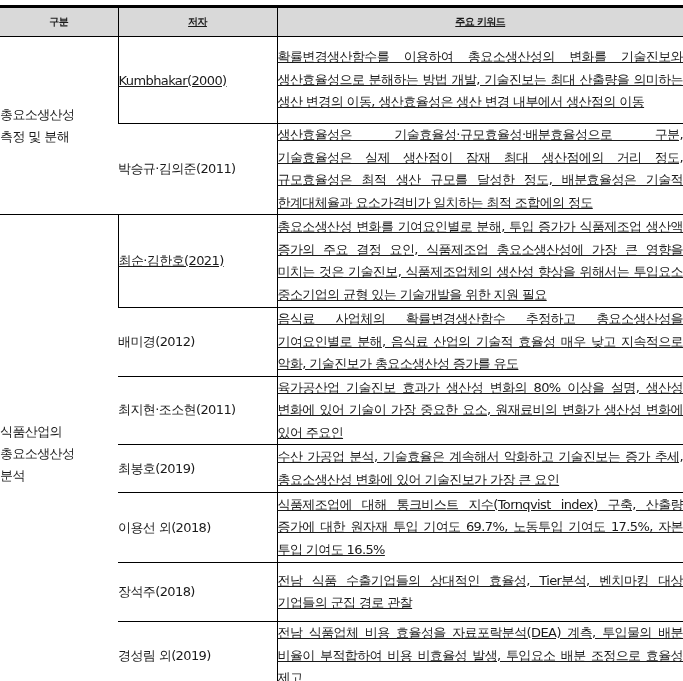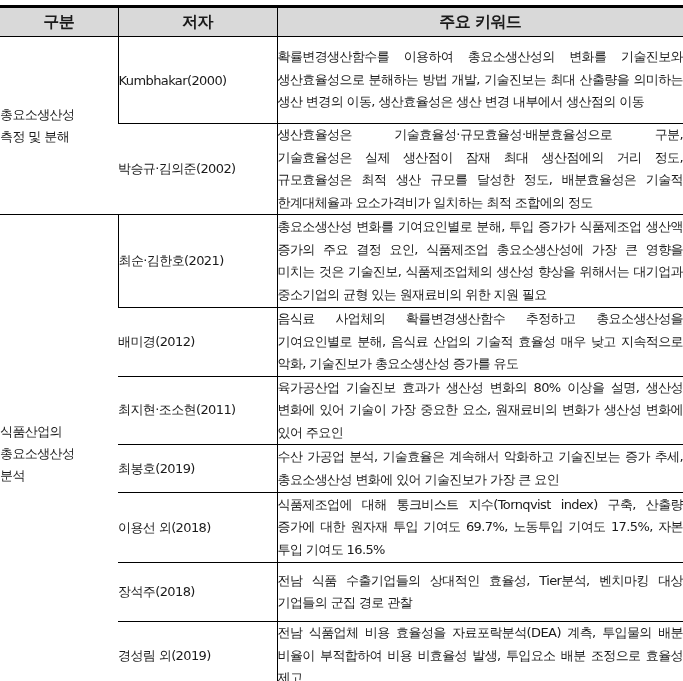--- a/index.html
+++ b/index.html
@@ -4,23 +4,23 @@
 <style>
   html, body { margin: 0; padding: 0; background: #ffffff; }
   body { width: 683px; height: 681px; position: relative; overflow: hidden;
          font-family: "DejaVu Sans", "Liberation Sans", sans-serif; color: #1a1a1a; }
   table.kw { position: absolute; left: 0; top: 5px; width: 683px;
              border-collapse: collapse; table-layout: fixed; font-size: 13px; letter-spacing: -0.6px; }
   table.kw col.c1 { width: 118px; }
   table.kw col.c2 { width: 159px; }
   table.kw col.c3 { width: 406px; }
   table.kw thead tr { border-top: 3px solid #000; }
-  table.kw th { background: #d9d9d9; height: 28px; font-weight: bold; font-size: 16px;
+  table.kw th { background: #d9d9d9; height: 28px; font-weight: bold; font-size: 10px;
                 text-align: center; border-bottom: 1px solid #000; padding: 0; }
-  table.kw th + th, table.kw td + td { border-left: 1px solid #000; }
+  table.kw th + th, table.kw td + td { border-left: 1px solid #000; text-decoration: underline; }
   table.kw td { border-bottom: 1px solid #000; vertical-align: middle; padding: 0; }
   table.kw tbody tr:last-child td { border-bottom: 8px solid #7f1d1d; }
   td.cat { line-height: 22px; }
   td.author { padding-left: 8px; white-space: nowrap; margin-top: 35px; }
   td.kwtext { padding: 1px 6px 2px 7px; line-height: 22.5px; text-align: justify; word-break: keep-all; }
 </style>
 </head>
 <body>
 
 <table class="kw">
@@ -40,32 +40,32 @@
 
     <tr style="height:87px">
       <td class="cat" rowspan="2">
         <div>총요소생산성</div>
         <div>측정 및 분해</div>
       </td>
       <td class="author">Kumbhakar(2000)</td>
       <td class="kwtext">확률변경생산함수를 이용하여 총요소생산성의 변화를 기술진보와 생산효율성으로 분해하는 방법 개발, 기술진보는 최대 산출량을 의미하는 생산 변경의 이동, 생산효율성은 생산 변경 내부에서 생산점의 이동</td>
     </tr>
     <tr style="height:90px">
-      <td class="author">박승규·김의준(2002)</td>
+      <td class="author">박승규·김의준(2011)</td>
       <td class="kwtext">생산효율성은 기술효율성·규모효율성·배분효율성으로 구분, 기술효율성은 실제 생산점이 잠재 최대 생산점에의 거리 정도, 규모효율성은 최적 생산 규모를 달성한 정도, 배분효율성은 기술적 한계대체율과 요소가격비가 일치하는 최적 조합에의 정도</td>
     </tr>
 
     <tr style="height:93px">
       <td class="cat" rowspan="7" style="border-bottom:3px solid #000;">
         <div>식품산업의</div>
         <div>총요소생산성</div>
         <div>분석</div>
       </td>
       <td class="author">최순·김한호(2021)</td>
-      <td class="kwtext">총요소생산성 변화를 기여요인별로 분해, 투입 증가가 식품제조업 생산액 증가의 주요 결정 요인, 식품제조업 총요소생산성에 가장 큰 영향을 미치는 것은 기술진보, 식품제조업체의 생산성 향상을 위해서는 대기업과 중소기업의 균형 있는 원재료비의 위한 지원 필요</td>
+      <td class="kwtext">총요소생산성 변화를 기여요인별로 분해, 투입 증가가 식품제조업 생산액 증가의 주요 결정 요인, 식품제조업 총요소생산성에 가장 큰 영향을 미치는 것은 기술진보, 식품제조업체의 생산성 향상을 위해서는 투입요소 중소기업의 균형 있는 기술개발을 위한 지원 필요</td>
     </tr>
     <tr style="height:68px">
       <td class="author">배미경(2012)</td>
       <td class="kwtext">음식료 사업체의 확률변경생산함수 추정하고 총요소생산성을 기여요인별로 분해, 음식료 산업의 기술적 효율성 매우 낮고 지속적으로 악화, 기술진보가 총요소생산성 증가를 유도</td>
     </tr>
     <tr style="height:68px">
       <td class="author">최지현·조소현(2011)</td>
       <td class="kwtext">육가공산업 기술진보 효과가 생산성 변화의 80% 이상을 설명, 생산성 변화에 있어 기술이 가장 중요한 요소, 원재료비의 변화가 생산성 변화에 있어 주요인</td>
     </tr>
     <tr style="height:48px">

